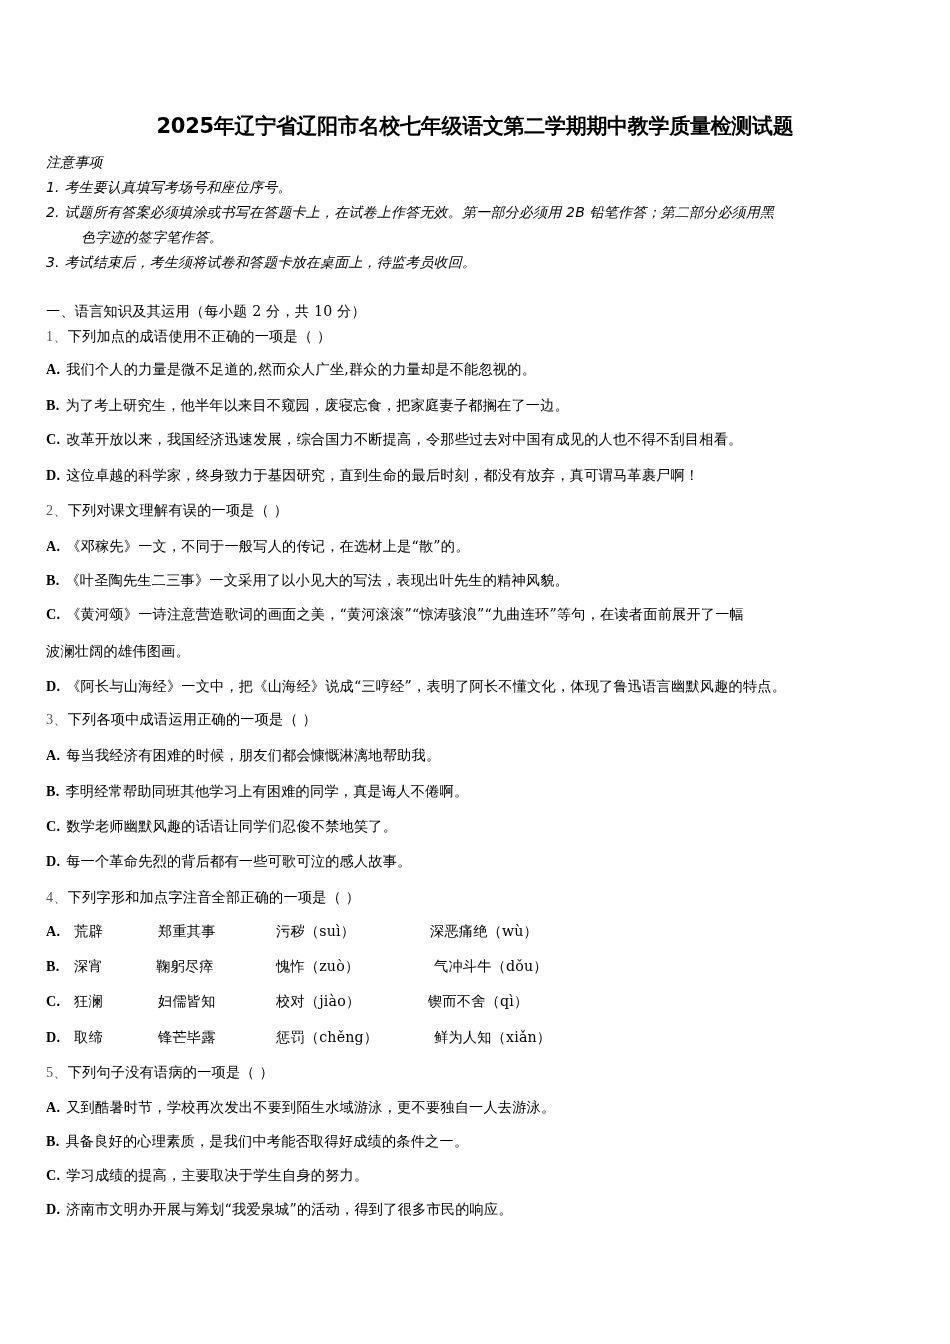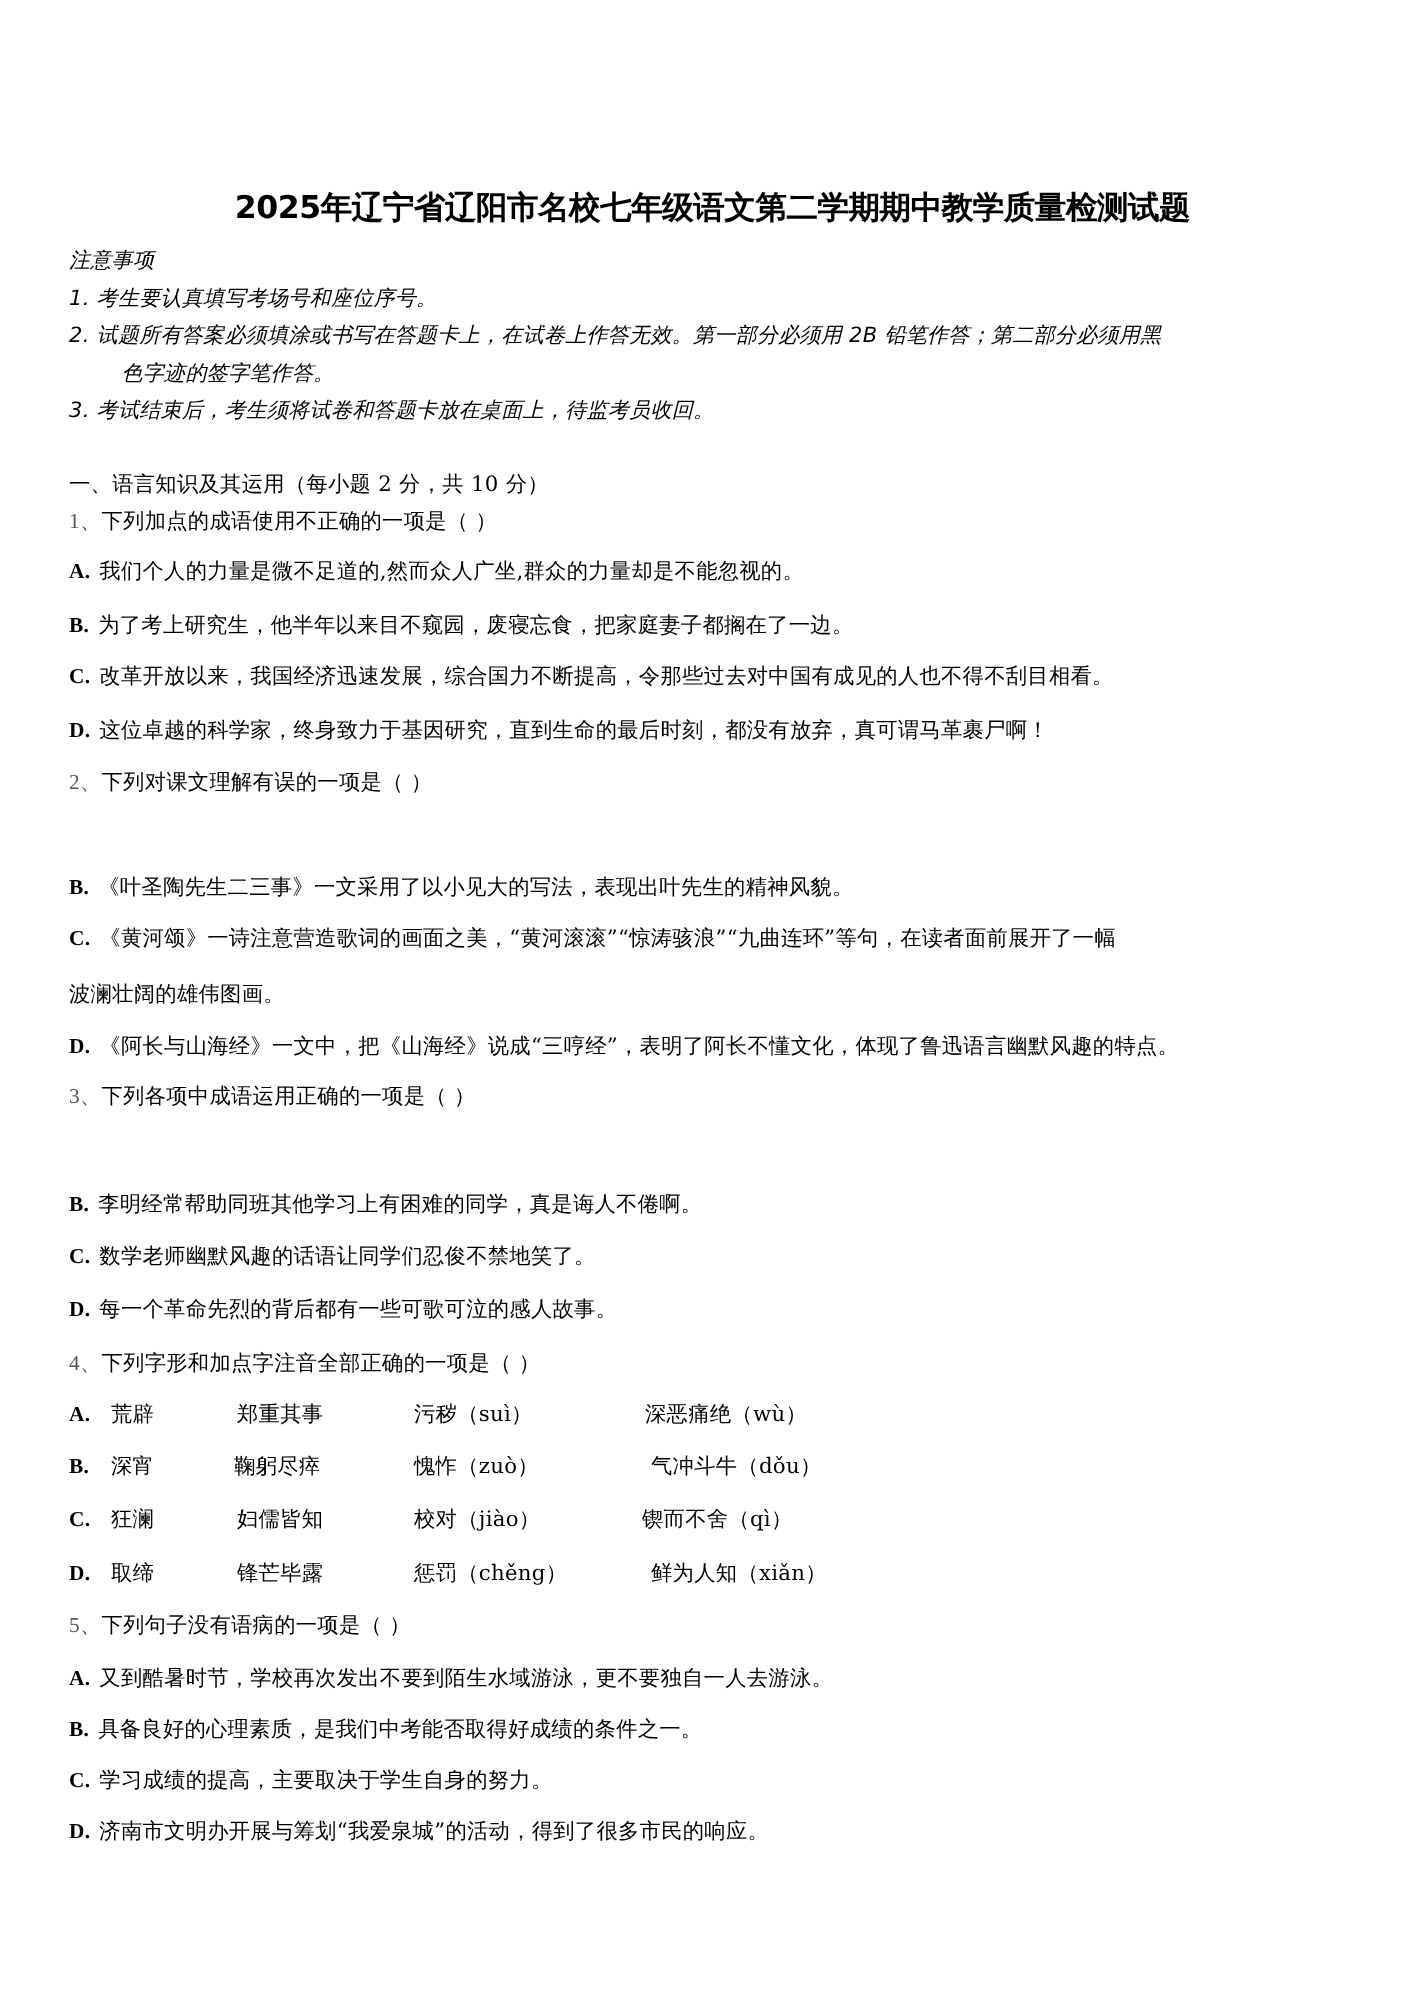--- a/index.html
+++ b/index.html
@@ -10,21 +10,21 @@
     body {
       width: 950px;
       height: 1344px;
       position: relative;
       overflow: hidden;
       color: #000000;
       font-family: "DejaVu Serif", "Liberation Serif", serif;
     }
     .page {
       position: absolute;
-      left: 0; top: 12px;
+      left: 0; top: 0;
       width: 950px; height: 1188px;
     }
     .title {
       position: absolute;
       left: 0; width: 950px;
       top: 112px;
       text-align: center;
       font-family: "DejaVu Sans", "Liberation Sans", sans-serif;
       font-weight: bold;
       font-size: 21px;
@@ -71,33 +71,39 @@
   <div class="line" style="top:429px;">
     <span class="opt-letter">C.</span><span>改革开放以来，我国经济迅速发展，综合国力不断提高，令那些过去对中国有成见的人也不得不刮目相看。</span>
   </div>
   <div class="line" style="top:465px;">
     <span class="opt-letter">D.</span><span>这位卓越的科学家，终身致力于基因研究，直到生命的最后时刻，都没有放弃，真可谓马革裹尸啊！</span>
   </div>
 
   <div class="line" style="top:500px;">
     <span class="qnum">2、</span><span>下列对课文理解有误的一项是（     ）</span>
   </div>
+  <div class="line" style="top:536px;">
+    <span class="opt-letter">A.</span><span>《邓稼先》一文，不同于一般写人的传记，在选材上是“散”的。</span>
+  </div>
   <div class="line" style="top:570px;">
     <span class="opt-letter">B.</span><span>《叶圣陶先生二三事》一文采用了以小见大的写法，表现出叶先生的精神风貌。</span>
   </div>
   <div class="line" style="top:604px;">
     <span class="opt-letter">C.</span><span>《黄河颂》一诗注意营造歌词的画面之美，“黄河滚滚”“惊涛骇浪”“九曲连环”等句，在读者面前展开了一幅</span>
   </div>
   <div class="line" style="top:641px;">波澜壮阔的雄伟图画。</div>
   <div class="line" style="top:676px;">
     <span class="opt-letter">D.</span><span>《阿长与山海经》一文中，把《山海经》说成“三哼经”，表明了阿长不懂文化，体现了鲁迅语言幽默风趣的特点。</span>
   </div>
 
   <div class="line" style="top:709px;">
     <span class="qnum">3、</span><span>下列各项中成语运用正确的一项是（       ）</span>
+  </div>
+  <div class="line" style="top:745px;">
+    <span class="opt-letter">A.</span><span>每当我经济有困难的时候，朋友们都会慷慨淋漓地帮助我。</span>
   </div>
   <div class="line" style="top:781px;">
     <span class="opt-letter">B.</span><span>李明经常帮助同班其他学习上有困难的同学，真是诲人不倦啊。</span>
   </div>
   <div class="line" style="top:851px;">
     <span class="opt-letter">D.</span><span>每一个革命先烈的背后都有一些可歌可泣的感人故事。</span>
   </div>
   <div class="line" style="top:816px;">
     <span class="opt-letter">C.</span><span>数学老师幽默风趣的话语让同学们忍俊不禁地笑了。</span>
   </div>

